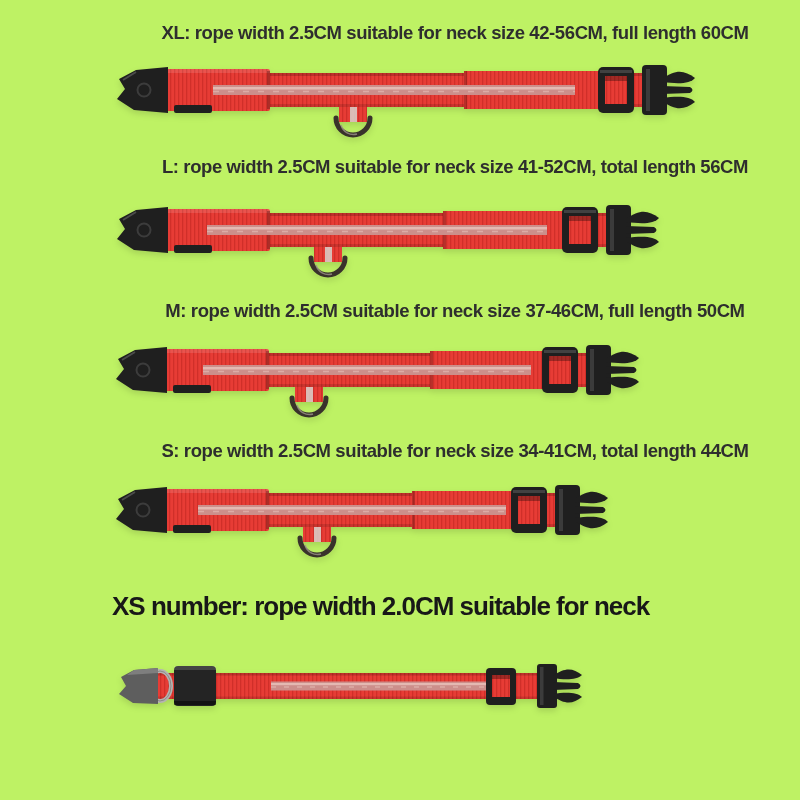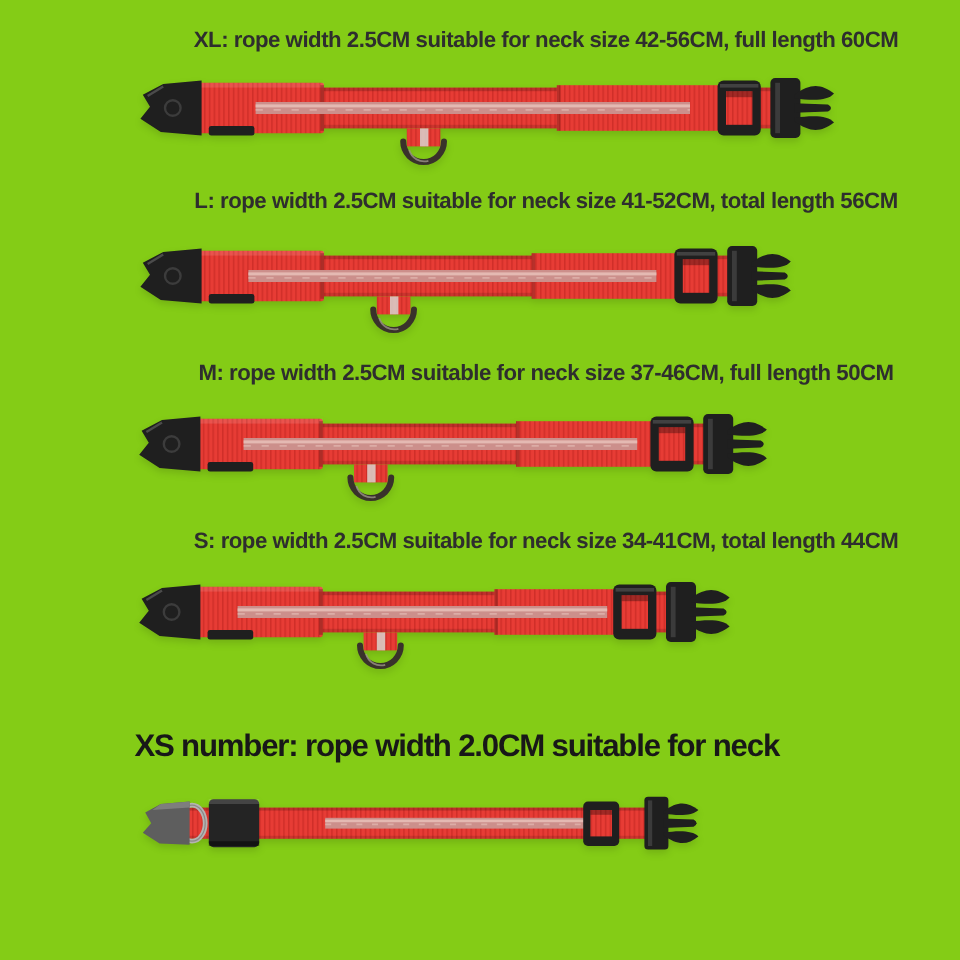--- a/index.html
+++ b/index.html
@@ -1,17 +1,17 @@
 <!DOCTYPE html>
 <html><head>
 <meta charset="utf-8">
 <style>
   html,body{margin:0;padding:0;}
   .page{
-    position:relative;width:800px;height:800px;background:#84cc16;overflow:hidden;
+    position:relative;width:800px;height:800px;background:#bef264;overflow:hidden;
     font-family:"Liberation Sans",sans-serif;
   }
   .size-label{
     position:absolute;left:105px;width:700px;text-align:center;
     font-weight:700;font-size:18.5px;letter-spacing:-0.4px;line-height:28px;
     color:#2e2e2e;white-space:nowrap;
   }
   .size-label.xs{
     left:112px;width:640px;text-align:left;font-size:26px;letter-spacing:-1px;
     line-height:33px;color:#181818;white-space:normal;
@@ -172,21 +172,21 @@
   <rect x="400" y="15" width="32" height="3" fill="#4a4a4a" opacity="0.8"></rect>
   <rect x="405" y="21" width="22" height="28" fill="url(#rib-s)"></rect>
   <rect x="405" y="21" width="22" height="5" fill="rgba(0,0,0,0.30)"></rect>
   <rect x="442" y="10" width="25" height="50" rx="4" fill="#1f1f1f"></rect>
   <rect x="446" y="14" width="4" height="42" fill="#474747" opacity="0.7"></rect>
   <path d="M 462 31 L 490 32 Q 495 35 490 38 L 462 39 Z" fill="#1f1f1f"></path>
   <path d="M 462 24 C 476 14 484 15 495 23 C 490 29 478 29 462 27 Z" fill="#1f1f1f"></path>
   <path d="M 462 46 C 476 56 484 55 495 47 C 490 41 478 41 462 43 Z" fill="#1f1f1f"></path>
   </svg></div>
 
-  <div class="size-label xs" style="top:605px">
+  <div class="size-label xs" style="top:590px">
     <span>XS number: rope width 2.0CM suitable for neck</span>
   </div>
   <div class="collar" style="left: 116px; top: 651px;"><svg width="469" height="70" viewBox="0 0 469 70" xmlns="http://www.w3.org/2000/svg">
   <defs>
           <pattern id="rib-xs" width="4" height="10" patternUnits="userSpaceOnUse">
     <rect width="4" height="10" fill="#e73c35"></rect>
     <rect width="1.3" height="10" fill="#9e120e" opacity="0.30"></rect>
   </pattern>
         </defs>
   <rect x="34" y="22" width="399" height="26" fill="url(#rib-xs)"></rect>

